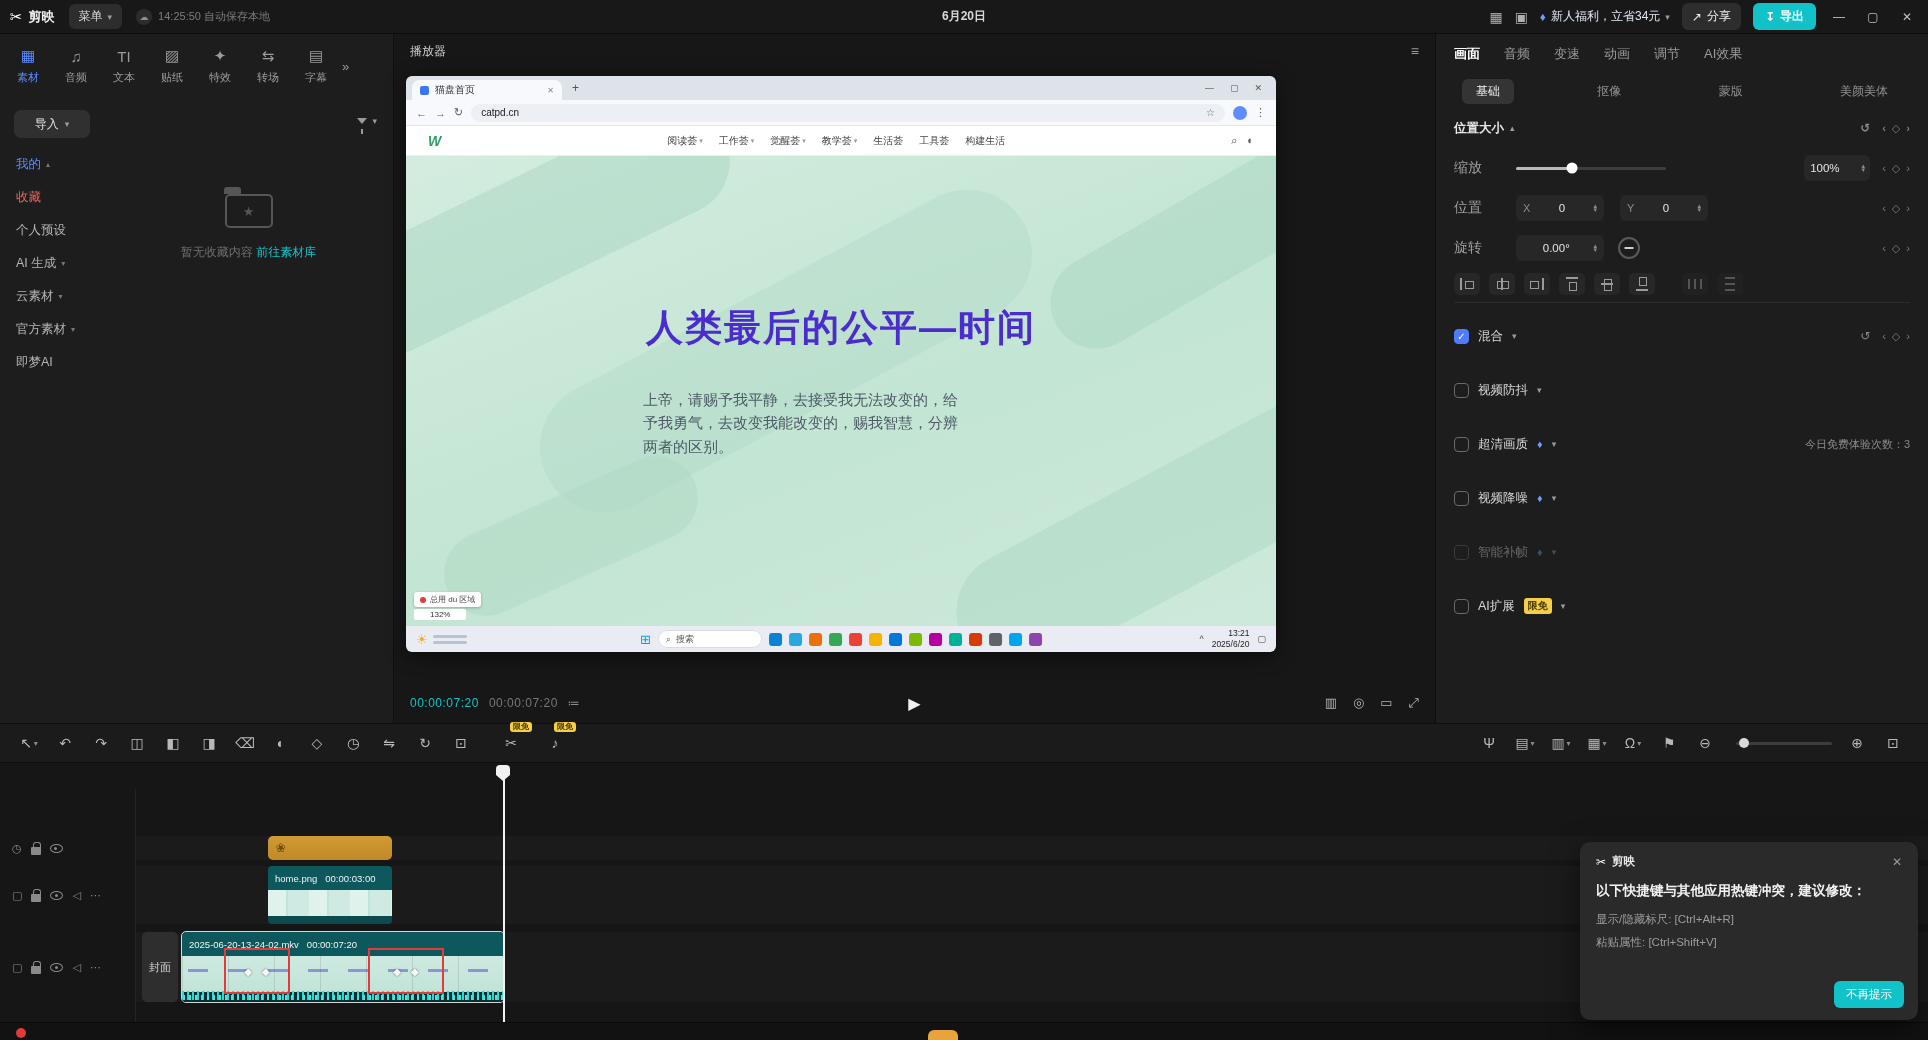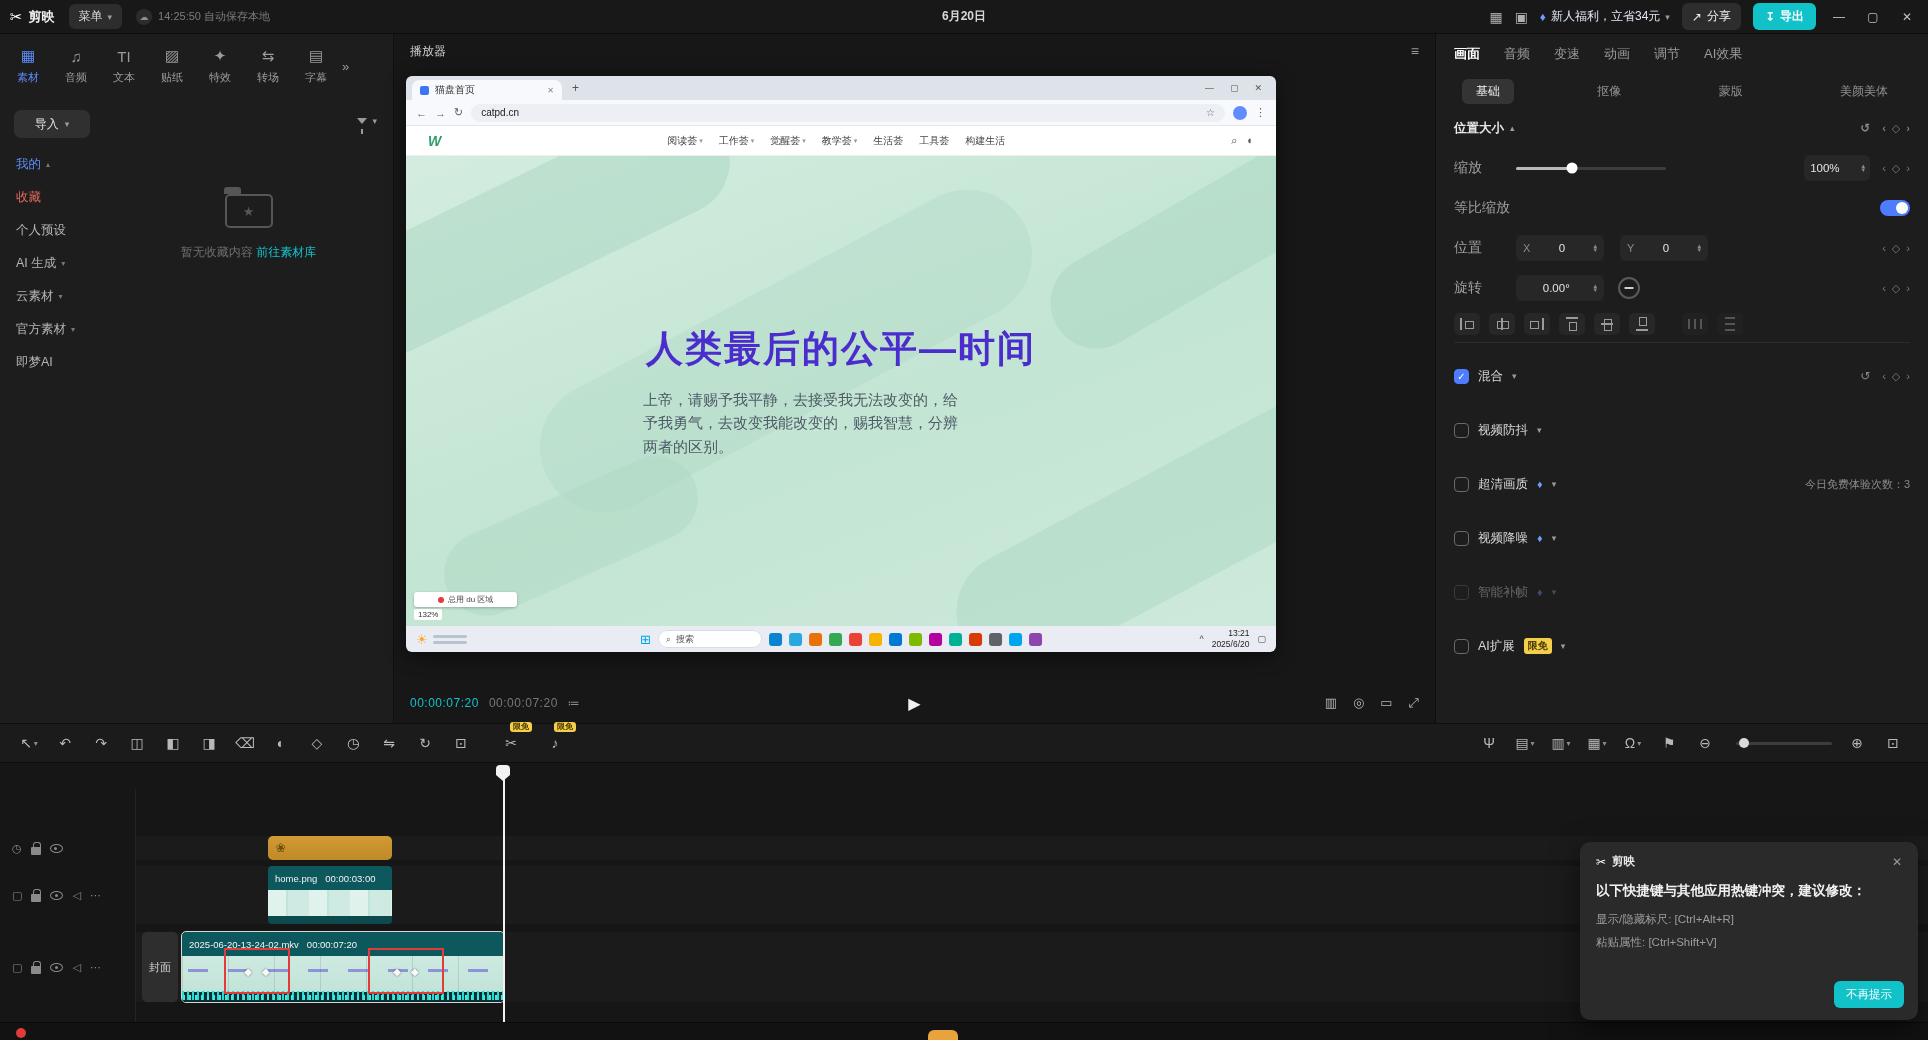--- a/index.html
+++ b/index.html
@@ -82,29 +82,29 @@
   .b-avatar{width:14px;height:14px;border-radius:50%;background:#5f8cff;flex:none}
   .b-dots{color:#5f6368;font-size:11px}
   .b-sitenav{height:30px;background:#fff;display:flex;align-items:center;padding:0 22px;border-bottom:1px solid #f0f0f0}
   .site-logo{color:#2f9e6b;font-weight:bold;font-style:italic;font-size:14px}
   .site-items{display:flex;gap:16px;margin:0 auto}
   .site-item{font-size:10px;color:#444;display:flex;align-items:center;gap:2px}
   .site-item .caret{font-size:7px;color:#999}
   .site-ics{display:flex;gap:10px;color:#555;font-size:11px}
   .b-content{flex:1;position:relative;background:linear-gradient(160deg,#d3ecdf 0%,#c3e5d3 55%,#cde9db 100%);overflow:hidden}
   .blob{position:absolute;background:#a9d6c1;border-radius:999px}
-  .headline{position:absolute;left:0;right:0;top:168px;text-align:center;font-size:37px;font-weight:800;
+  .headline{position:absolute;left:0;right:0;top:147px;text-align:center;font-size:37px;font-weight:800;
     color:#4b2ccd;letter-spacing:2px}
   .b-body{position:absolute;left:50%;transform:translateX(-50%);top:232px;width:396px;font-size:15px;
     line-height:1.55;color:#4d5a66;text-align:left}
   .b-overlay{position:absolute;left:8px;bottom:6px;display:flex;flex-direction:column;gap:2px;align-items:flex-start}
-  .b-overlay-pill{background:#fff;border-radius:3px;padding:2px 24px;font-size:8px;color:#444;display:flex;gap:4px;
+  .b-overlay-pill{background:#fff;border-radius:3px;padding:2px 6px;font-size:8px;color:#444;display:flex;gap:4px;
     align-items:center;box-shadow:0 1px 3px rgba(0,0,0,.25)}
   .warn-dot{width:6px;height:6px;border-radius:50%;background:#e23b3b}
-  .b-overlay-zoom{font-size:8px;color:#333;background:#fff;padding:1px 4px;border-radius:2px}
+  .b-overlay-zoom{font-size:8px;color:#333;background:#fff;padding:1px 16px;border-radius:2px}
   .b-taskbar{height:26px;background:#e9edf3;display:flex;align-items:center;padding:0 10px;position:relative}
   .weather{display:flex;align-items:center;gap:5px}
   .weather-ic{color:#f5a623;font-size:13px}
   .weather-lines{display:flex;flex-direction:column;gap:3px}
   .weather-lines i{display:block;width:34px;height:3px;background:#b9c2cf;border-radius:2px}
   .tbc{position:absolute;left:50%;transform:translateX(-50%);display:flex;align-items:center;gap:7px}
   .start-ic{color:#00a4ef;font-size:13px}
   .search-pill{width:104px;height:18px;background:#fff;border-radius:9px;display:flex;align-items:center;gap:5px;
     padding:0 8px;font-size:9px;color:#555;box-shadow:inset 0 0 0 1px #d8dde5}
   .app-dot{width:13px;height:13px;border-radius:3px}
@@ -549,24 +549,20 @@
                 <span>▾</span>
               </span>
           </div>
           <div class="kf" style="margin-left:12px">
             <span>‹</span>
             <span>◇</span>
             <span>›</span>
           </div>
         </div>
         <div class="prow">
-          <span class="plabel" style="width:auto">等比缩放</span>
-          <div class="toggle" style="margin-left:auto"></div>
-        </div>
-        <div class="prow">
           <span class="plabel">位置</span>
           <div class="chip">
             <span class="cl">X</span>
             <span class="num">0</span>
             <span class="stepper">
                 <span>▴</span>
                 <span>▾</span>
               </span>
           </div>
           <div class="chip" style="margin-left:16px">

